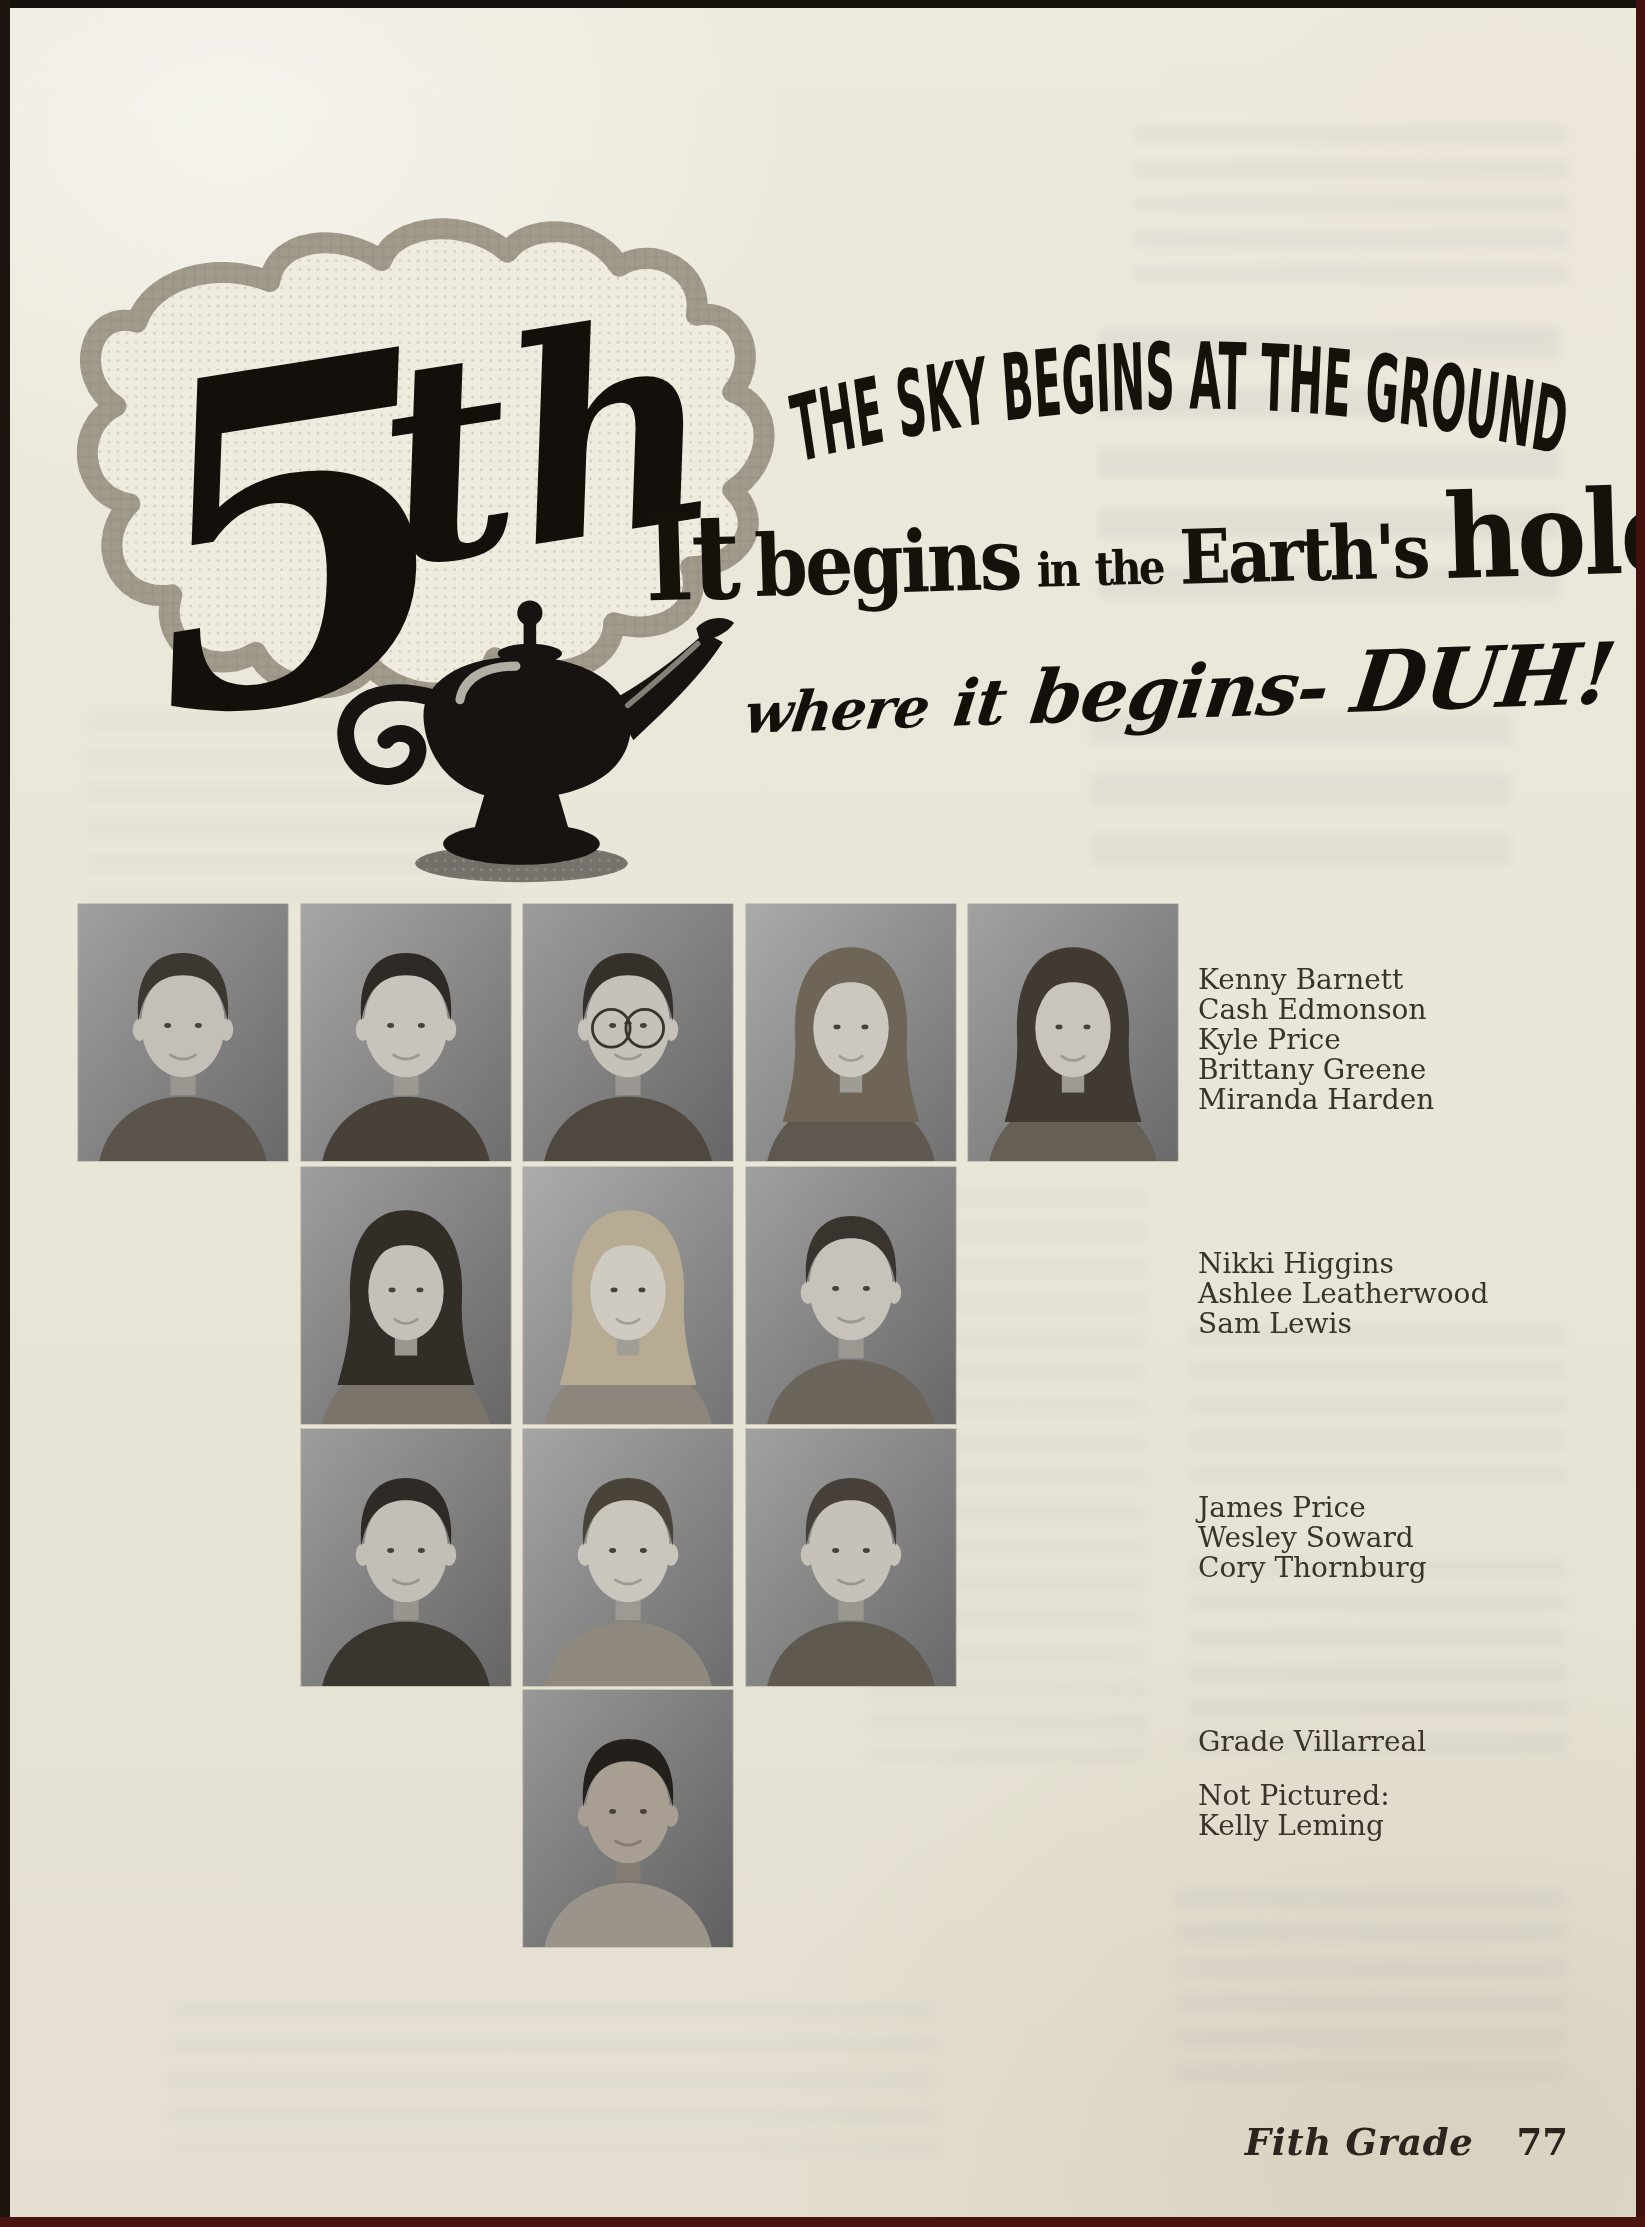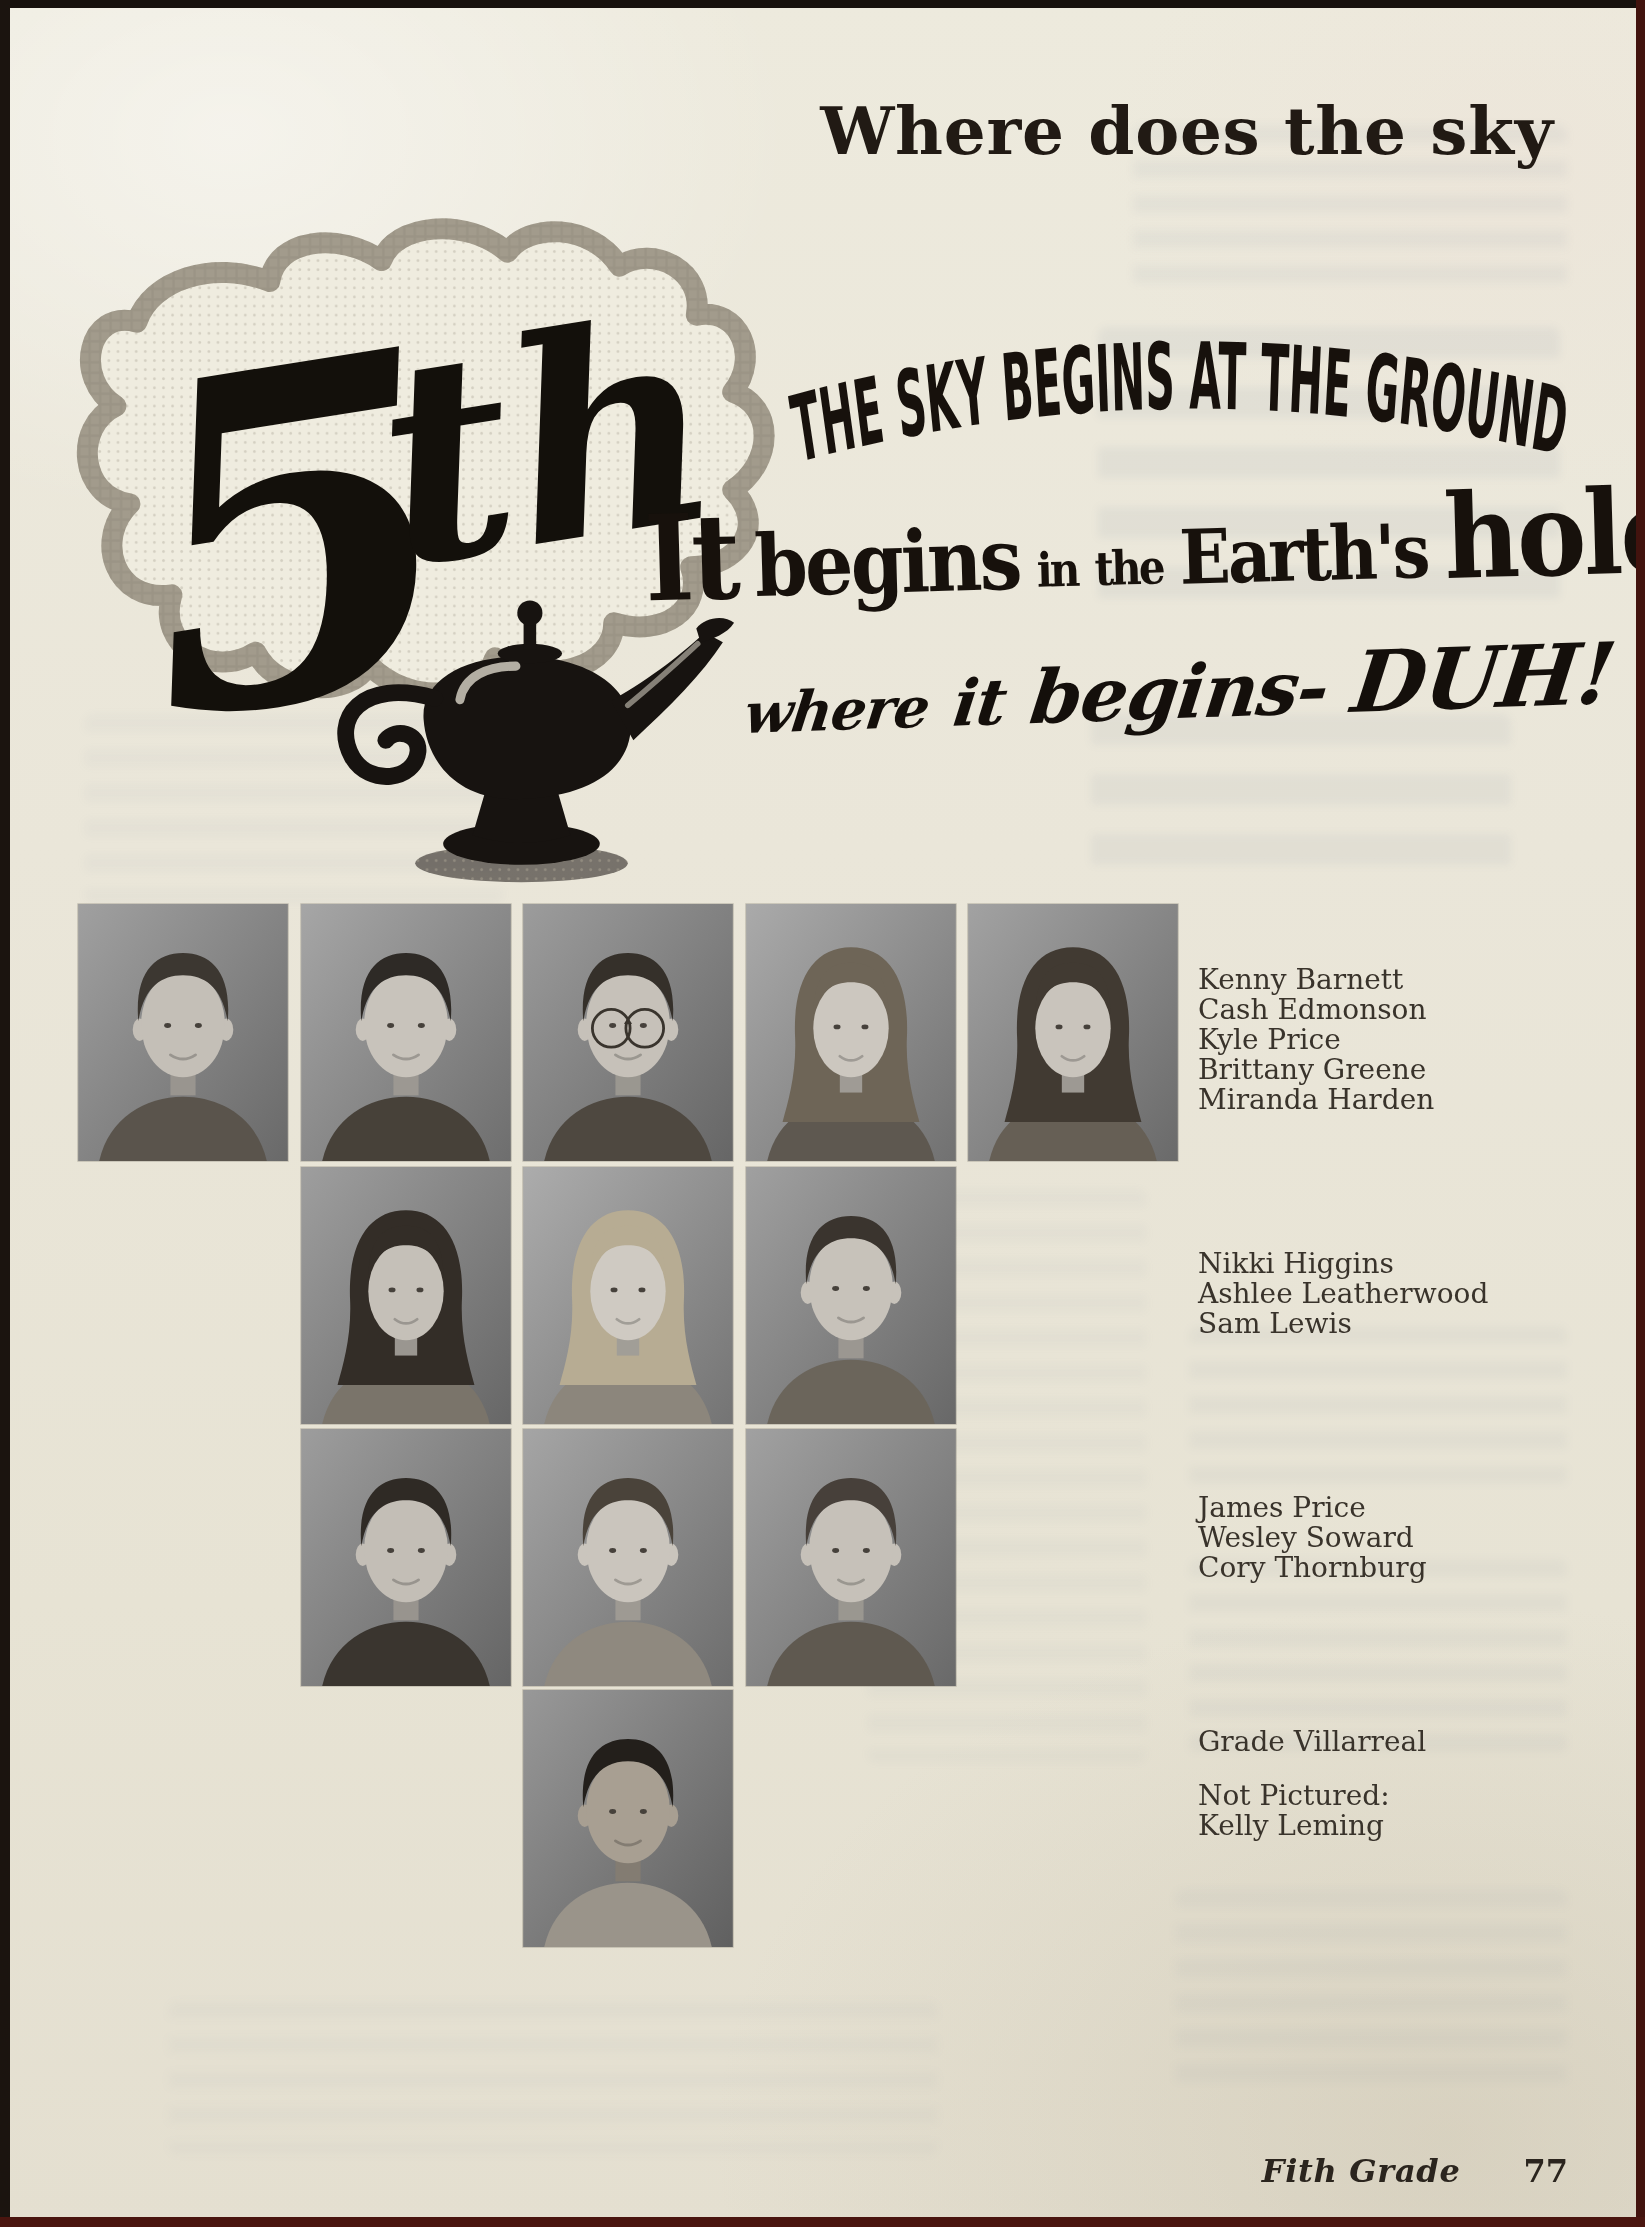--- a/index.html
+++ b/index.html
@@ -53,22 +53,22 @@
   .photo{position:absolute;width:210px;height:257px;box-shadow:inset 0 0 49px rgba(10,10,10,.38), 0 0 0 0.7px rgba(60,55,45,.25);}
   .photo svg{display:block;width:100%;height:100%;}
 
   
   .name-group{position:absolute;left:1198px;font-size:28px;line-height:30px;color:#39332b;}
   .g0{top:965px}.g1{top:1249px}.g2{top:1493px}.g3{top:1727px}.g4{top:1781px}
 
   
   .footer{
     position:absolute;left:1119px;top:2120px;width:449px;
-    display:flex;justify-content:flex-end;align-items:baseline;gap:63px;
-    color:#2b251e;font-size:32px;font-weight:bold;margin-top:32px;
+    display:flex;justify-content:flex-end;align-items:baseline;gap:43px;
+    color:#2b251e;font-size:37px;font-weight:bold;
   }
   .footer .section{font-style:italic;letter-spacing:0.7px;}
 </style>
 </head>
 <body>
 
 <div class="page">
 
   <div class="ghost" style="left:1133px;top:125px;width:434px;height:161px;opacity:.50"></div>
   <div class="ghost bold" style="left:1098px;top:327px;width:462px;height:287px;opacity:.42"></div>
@@ -116,21 +116,20 @@
       <path d="M576 788 C470 758 428 818 458 872 C482 914 548 906 552 864 C554 838 520 830 506 848" fill="none" stroke="#171310" stroke-width="24" stroke-linecap="round"></path>
       <ellipse cx="712" cy="724" rx="46" ry="14" fill="#171310"></ellipse>
       <rect x="703" y="676" width="18" height="42" fill="#171310"></rect>
       <circle cx="712" cy="666" r="18" fill="#171310"></circle>
       <path d="M612 790 C618 756 652 742 692 742" stroke="#cfcabd" stroke-width="13" fill="none" stroke-linecap="round" opacity="0.85"></path>
       <path d="M852 798 C898 760 928 732 952 710" stroke="#cfcabd" stroke-width="8" fill="none" stroke-linecap="round" opacity="0.6"></path>
     </g>
   </svg>
 
   <div class="q-heading">
-    <div>Where does the sky</div>
   </div>
 
   <svg class="q-arch" viewBox="0 0 1122 300">
     <g transform="scale(1,1.32)">
       <path id="skyarc" d="M 14 205 Q 561 92 1108 198" fill="none"></path>
       <text font-size="100" textLength="1100" lengthAdjust="spacingAndGlyphs">
         <textPath href="#skyarc">THE SKY BEGINS AT THE GROUND</textPath>
       </text>
     </g>
   </svg>

